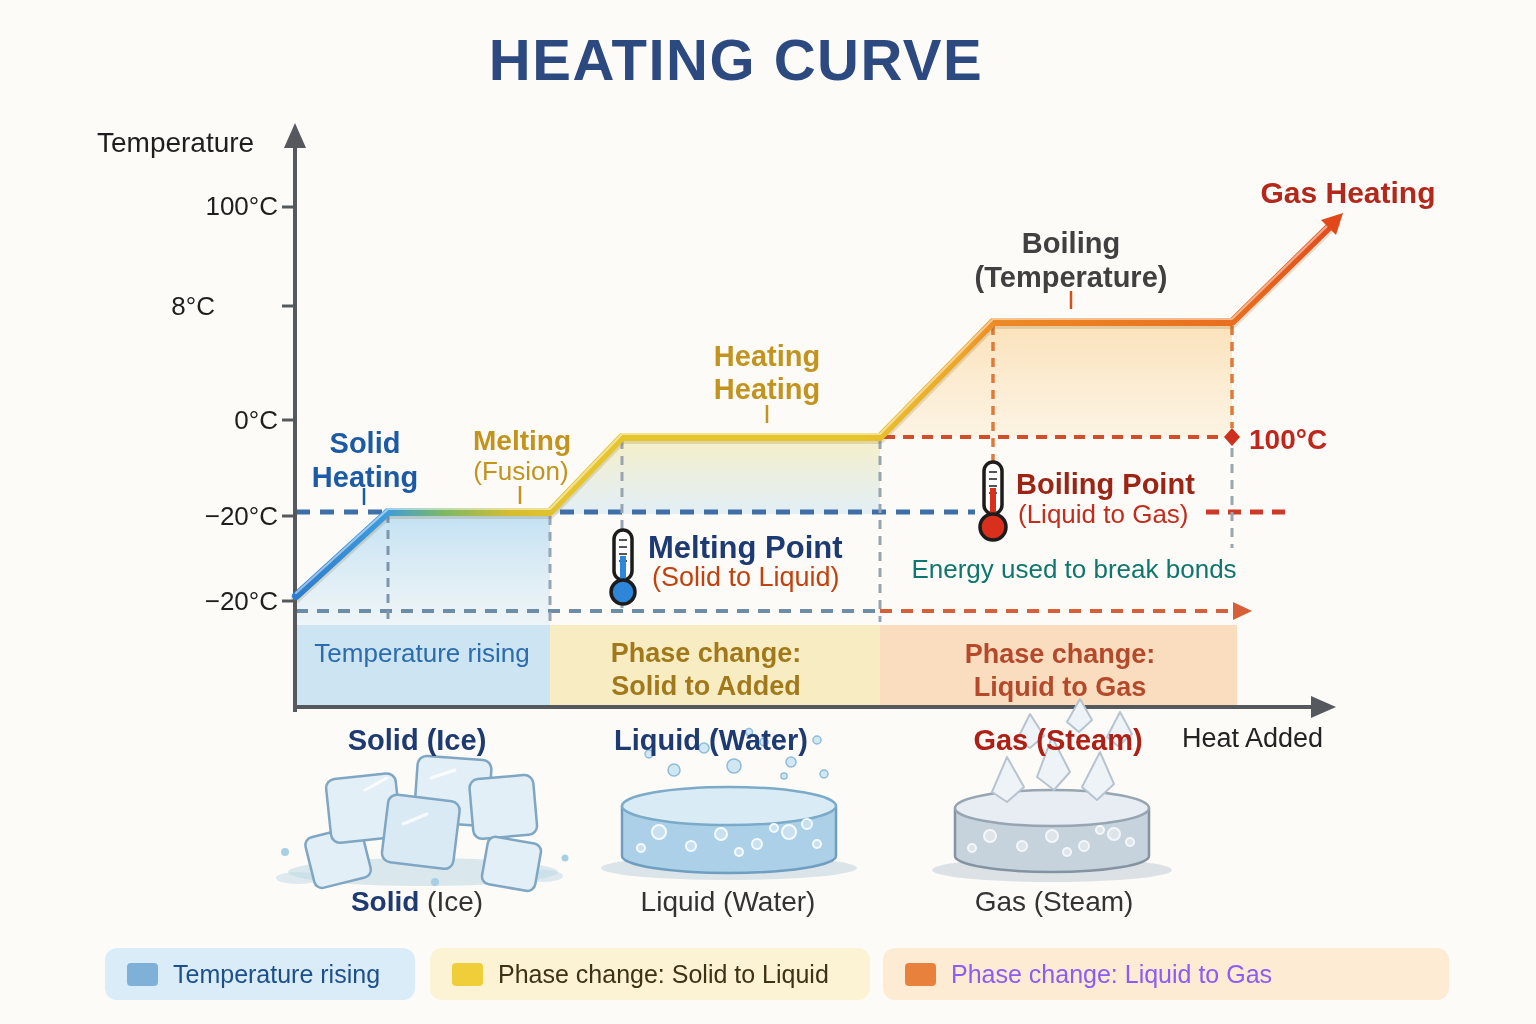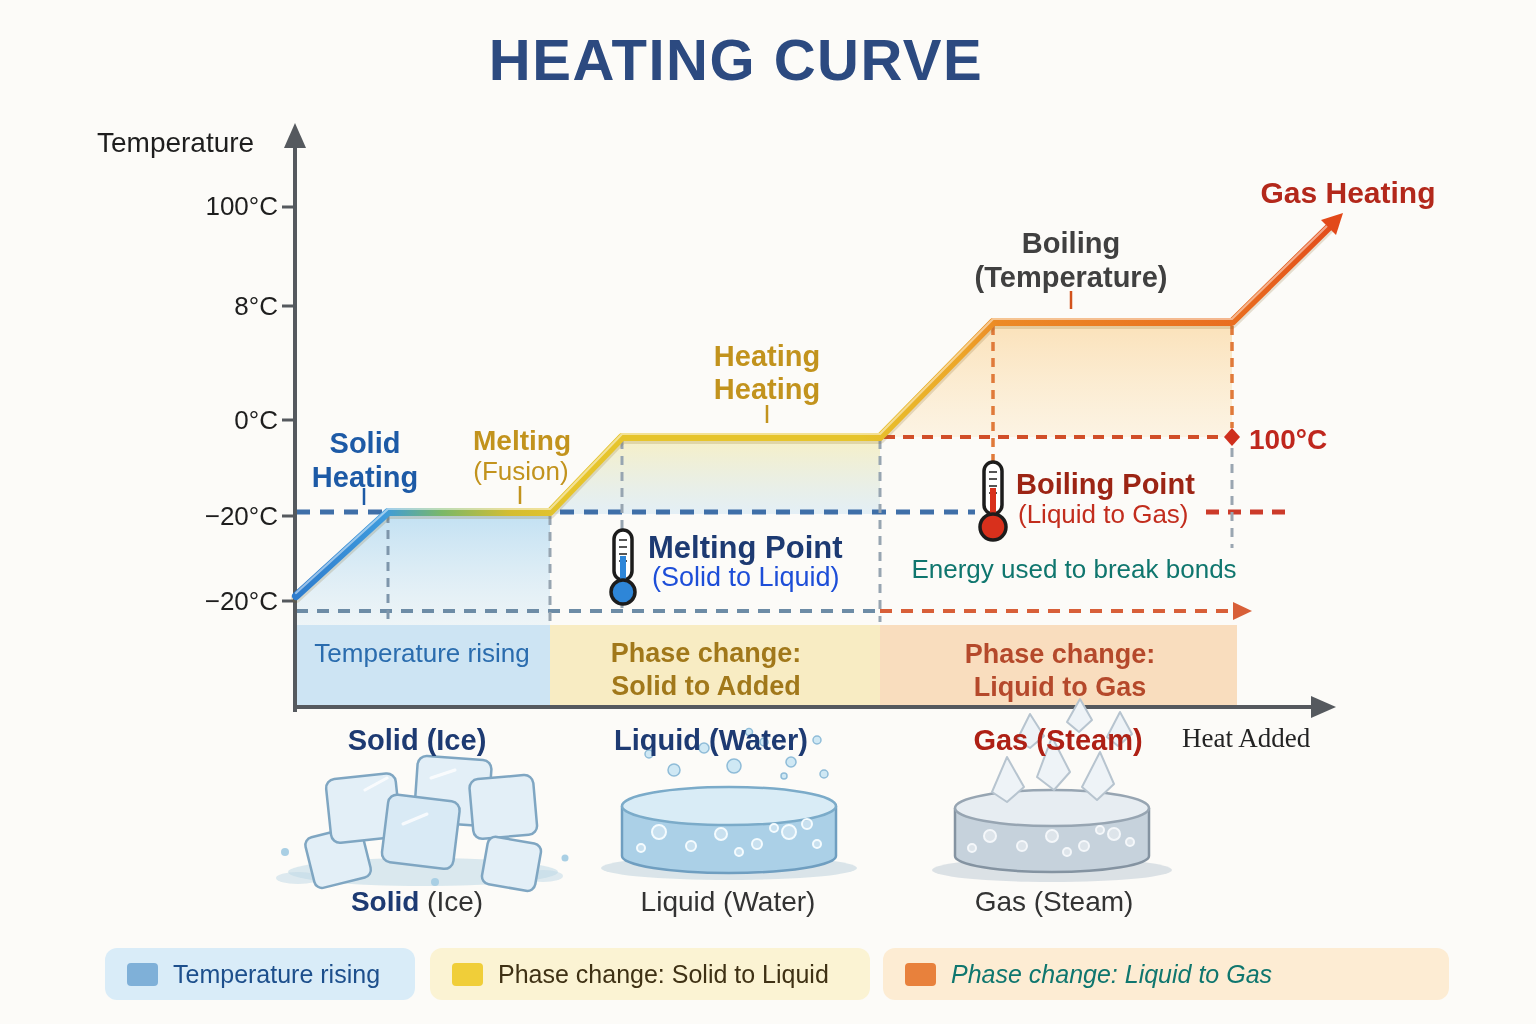--- a/index.html
+++ b/index.html
@@ -10,21 +10,21 @@
   .r{text-align:right;}
   .title{font-size:58px;font-weight:800;letter-spacing:1.5px;color:#2c4a80;}
   .axis-t{font-size:28px;font-weight:500;color:#1e1e1e;}
   .tick{font-size:26px;font-weight:500;color:#1e1e1e;}
   .seg-blue{color:#1d5aa6;font-weight:700;font-size:29px;}
   .seg-gold{color:#c2931d;font-weight:700;font-size:28px;}
   .seg-gold-sub{color:#c2931d;font-weight:500;font-size:26px;}
   .seg-orange{color:#404040;font-weight:700;font-size:29px;}
   .seg-red{color:#b3281b;font-weight:700;font-size:30px;}
   .mp-title{color:#1d3a72;font-weight:700;font-size:31px;}
-  .mp-sub{color:#1d4ed8;font-weight:500;font-size:27px;}
+  .mp-sub{color:#c2410c;font-weight:500;font-size:27px;}
   .bp-title{color:#9c2414;font-weight:700;font-size:29px;}
   .bp-sub{color:#c22d1d;font-weight:500;font-size:26px;}
   .note{color:#0f766e;font-size:26px;}
   .t100{color:#bf271d;font-weight:600;font-size:28px;}
   .band-blue{color:#2a6cae;font-size:26px;font-weight:500;}
   .band-gold{color:#a1781a;font-size:27px;font-weight:600;}
   .band-orng{color:#b5492b;font-size:27px;font-weight:600;}
   .ptitle{font-size:29px;font-weight:700;color:#1d3a72;}
   .ptitle-red{color:#ae2015;}
   .cap{font-size:28px;color:#333;}
@@ -214,21 +214,21 @@
         <path d="M15 -110 L28 -133 L40 -112 L27 -100 Z"></path>
       </g>
     </g>
   </svg>
 
   <div class="lbl c title" style="left:736px;top:30px;">HEATING CURVE</div>
 
   <div class="lbl axis-t" style="left:97px;top:128px;">Temperature</div>
 
   <div class="lbl tick r" style="right:1258px;top:193px;">100°C</div>
-  <div class="lbl tick r" style="right:1258px;top:293px;">8°C</div>
+  <div class="lbl tick r" style="right:1321px;top:293px;">8°C</div>
   <div class="lbl tick r" style="right:1258px;top:407px;">0°C</div>
   <div class="lbl tick r" style="right:1258px;top:503px;">−20°C</div>
   <div class="lbl tick r" style="right:1258px;top:588px;">−20°C</div>
 
   <div class="lbl c seg-blue" style="left:365px;top:428px;">Solid</div>
   <div class="lbl c seg-blue" style="left:365px;top:462px;">Heating</div>
 
   <div class="lbl c seg-gold" style="left:522px;top:426px;">Melting</div>
   <div class="lbl c seg-gold-sub" style="left:521px;top:458px;">(Fusion)</div>
 
@@ -248,36 +248,36 @@
 
   <div class="lbl c note" style="left:1074px;top:556px;">Energy used to break bonds</div>
   <div class="lbl t100" style="left:1249px;top:425px;">100°C</div>
 
   <div class="lbl c band-blue" style="left:422px;top:640px;">Temperature rising</div>
   <div class="lbl c band-gold" style="left:706px;top:639px;">Phase change:</div>
   <div class="lbl c band-gold" style="left:706px;top:672px;">Solid to Added</div>
   <div class="lbl c band-orng" style="left:1060px;top:640px;">Phase change:</div>
   <div class="lbl c band-orng" style="left:1060px;top:673px;">Liquid to Gas</div>
 
-  <div class="lbl heat" style="left:1182px;top:724px;font-family:Liberation Serif, serif;">Heat Added</div>
+  <div class="lbl heat" style="left:1182px;top:724px;">Heat Added</div>
 
   <div class="lbl c ptitle" style="left:417px;top:725px;">Solid (Ice)</div>
   <div class="lbl c ptitle" style="left:711px;top:725px;">Liquid (Water)</div>
   <div class="lbl c ptitle ptitle-red" style="left:1058px;top:725px;">Gas (Steam)</div>
 
   <div class="lbl c cap" style="left:417px;top:887px;"><b>Solid</b><span> (Ice)</span></div>
   <div class="lbl c cap" style="left:728px;top:887px;">Liquid (Water)</div>
   <div class="lbl c cap" style="left:1054px;top:887px;">Gas (Steam)</div>
 
   <div class="pill" style="left:105px;width:310px;background:#d9ecf8;color:#1d4f8c;">
     <span class="sw" style="background:#7fb0d8;"></span>
     <span>Temperature rising</span>
   </div>
   <div class="pill" style="left:430px;width:440px;background:#fbf3d3;color:#3f3114;">
     <span class="sw" style="background:#f0ce39;"></span>
     <span>Phase change: Solid to Liquid</span>
   </div>
-  <div class="pill" style="left:883px;width:566px;background:#fdecd3;color:#0f766e;font-style:italic;">
+  <div class="pill" style="left:883px;width:566px;background:#fdecd3;color:#8b5cf6;">
     <span class="sw" style="background:#e8813c;"></span>
     <span>Phase change: Liquid to Gas</span>
   </div>
 
 </div>
 
 </body></html>

